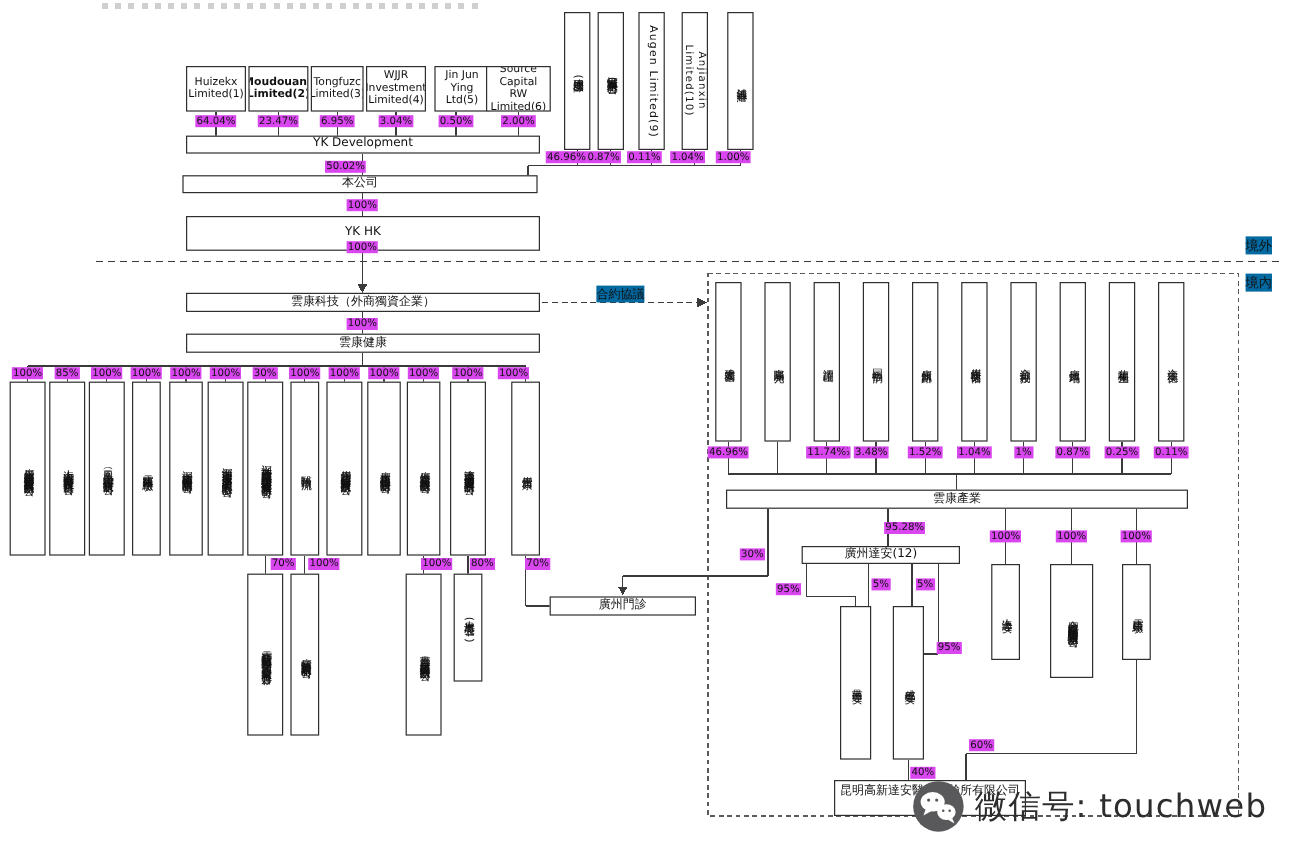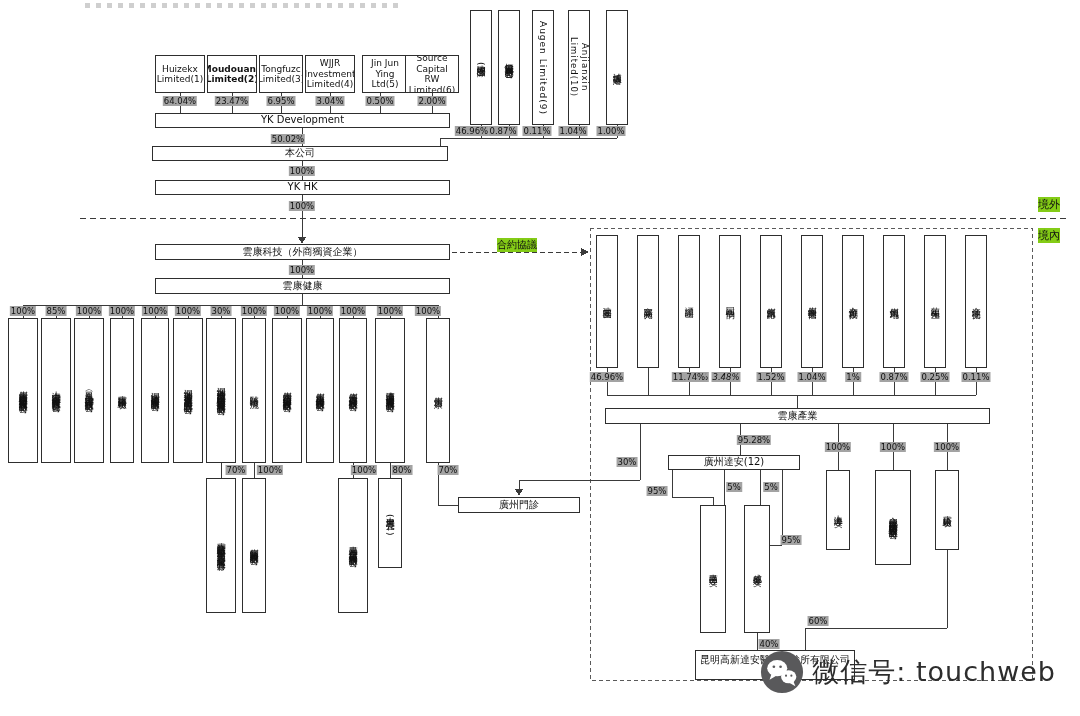--- a/index.html
+++ b/index.html
@@ -15,25 +15,25 @@
     display:flex; align-items:center; justify-content:center; text-align:center;
     font-size:9px; line-height:10.5px; overflow:hidden;
   }
   .node.h { padding:1px 2px; }
   .node.v {
     writing-mode:vertical-rl; text-orientation:mixed;
     letter-spacing:1px; padding:3px 1px; line-height:10.5px;
   }
   .pct {
     position:absolute; transform:translate(-50%,-50%);
-    font-size:8.5px; line-height:10px; background:#a3a3a3; padding:0 1px;
+    font-size:8.5px; line-height:10px; background:#d946ef; padding:0 1px;
     white-space:nowrap; color:#111;
   }
   .floating {
-    position:absolute; font-size:11px; color:#111; background:#84cc16;
+    position:absolute; font-size:11px; color:#111; background:#0369a1;
     white-space:nowrap;
   }
   #contract-label { transform:translateX(-50%); font-size:10px;font-family:Liberation Mono, monospace; }
   #watermark {
     position:absolute; right:24px; bottom:22px;
     display:flex; align-items:center; gap:8px;
   }
   #watermark .wm-text {
     font-size:27px; color:#2d2d2d; letter-spacing:1px;
   }
@@ -89,21 +89,21 @@
       <div class="node h" style="left: 305px; top: 55px; width: 50px; height: 38px; font-size: 9px;">WJJR Investment Limited(4)</div>
       <div class="node h" style="left: 362px; top: 55px; width: 46px; height: 38px; font-size: 9px;">Jin Jun Ying Ltd(5)</div>
       <div class="node h" style="left: 405px; top: 55px; width: 54px; height: 38px; font-size: 9px;">Source Capital RW Limited(6)</div>
       <div class="node v" style="left: 470px; top: 10px; width: 22px; height: 115px; font-size: 9px;">建安國際(7)</div>
       <div class="node v" style="left: 498px; top: 10px; width: 22px; height: 115px; font-size: 9px;">恒城實業有限公司(8)</div>
       <div class="node v" style="left: 532px; top: 10px; width: 22px; height: 115px; font-size: 9px;">Augen Limited(9)</div>
       <div class="node v" style="left: 568px; top: 10px; width: 22px; height: 115px; font-size: 8.5px;">Anjianxin Limited(10)</div>
       <div class="node v" style="left: 606px; top: 10px; width: 22px; height: 115px; font-size: 9px;">浦銀香港</div>
       <div class="node h" style="left: 155px; top: 113px; width: 295px; height: 15px; font-size: 10px;">YK Development</div>
       <div class="node h" style="left: 152px; top: 146px; width: 296px; height: 15px; font-size: 10px;">本公司</div>
-      <div class="node h" style="left: 155px; top: 180px; width: 295px; height: 15px; font-size: 10px;">YK HK</div>
+      <div class="node h" style="left: 155px; top: 180px; width: 295px; height: 29px; font-size: 10px;">YK HK</div>
       <div class="node h" style="left: 155px; top: 244px; width: 295px; height: 16px; font-size: 10px;">雲康科技（外商獨資企業）</div>
       <div class="node h" style="left: 155px; top: 278px; width: 295px; height: 16px; font-size: 10px;">雲康健康</div>
       <div class="node v" style="left: 8px; top: 318px; width: 30px; height: 145px; font-size: 9px;">廣州雲康精準醫療科技服務有限公司</div>
       <div class="node v" style="left: 41px; top: 318px; width: 30px; height: 145px; font-size: 9px;">上海宏灝醫療科技有限責任公司</div>
       <div class="node v" style="left: 74px; top: 318px; width: 30px; height: 145px; font-size: 9px;">鳳凰（上海）醫學科技有限公司</div>
       <div class="node v" style="left: 110px; top: 318px; width: 24px; height: 145px; font-size: 9px;">雲康醫學檢驗</div>
       <div class="node v" style="left: 141px; top: 318px; width: 28px; height: 145px; font-size: 9px;">深圳雲康醫學集團有限公司</div>
       <div class="node v" style="left: 173px; top: 318px; width: 30px; height: 145px; font-size: 9px;">深圳前海雲康健康產業研究中心有限公司</div>
       <div class="node v" style="left: 206px; top: 318px; width: 30px; height: 145px; font-size: 9px;">深圳前海雲康醫學檢驗實驗室管理服務有限公司</div>
       <div class="node v" style="left: 242px; top: 318px; width: 24px; height: 145px; font-size: 9px;">醫路物流</div>
@@ -164,21 +164,21 @@
       <span class="pct" style="left: 390px; top: 311px;">100%</span>
       <span class="pct" style="left: 428px; top: 311px;">100%</span>
       <span class="pct" style="left: 236px; top: 470px;">70%</span>
       <span class="pct" style="left: 270px; top: 470px;">100%</span>
       <span class="pct" style="left: 364px; top: 470px;">100%</span>
       <span class="pct" style="left: 402px; top: 470px;">80%</span>
       <span class="pct" style="left: 448px; top: 470px;">70%</span>
       <span class="pct" style="left: 607px; top: 377px;">46.96%</span>
       <span class="pct" style="left: 648px; top: 377px; margin-left: 44px;">33.03%</span>
       <span class="pct" style="left: 689px; top: 377px;">11.74%</span>
-      <span class="pct" style="left: 726px; top: 377px; font-style: italic;">3.48%</span>
+      <span class="pct" style="left: 726px; top: 377px;">3.48%</span>
       <span class="pct" style="left: 771px; top: 377px;">1.52%</span>
       <span class="pct" style="left: 812px; top: 377px;">1.04%</span>
       <span class="pct" style="left: 853px; top: 377px;">1%</span>
       <span class="pct" style="left: 894px; top: 377px;">0.87%</span>
       <span class="pct" style="left: 935px; top: 377px;">0.25%</span>
       <span class="pct" style="left: 976px; top: 377px;">0.11%</span>
       <span class="pct" style="left: 627px; top: 462px;">30%</span>
       <span class="pct" style="left: 754px; top: 440px;">95.28%</span>
       <span class="pct" style="left: 657px; top: 491px;">95%</span>
       <span class="pct" style="left: 734px; top: 487px;">5%</span>

